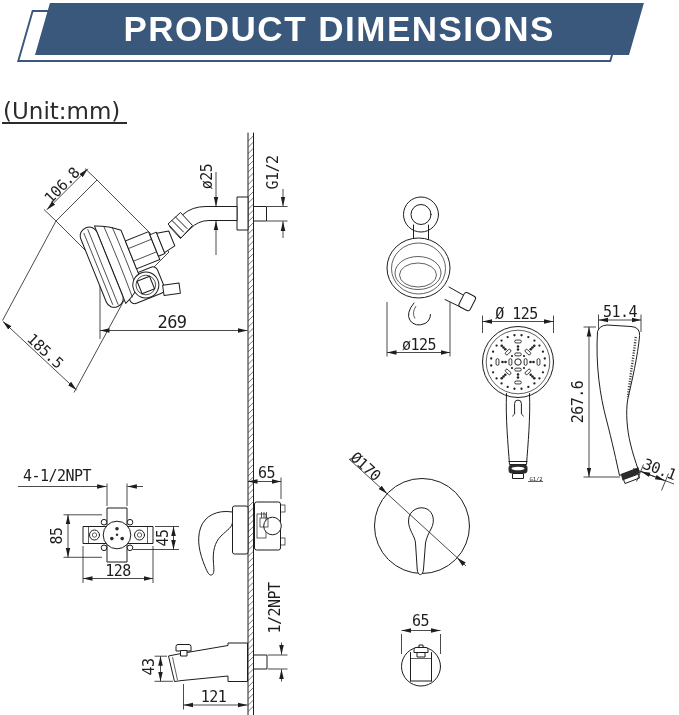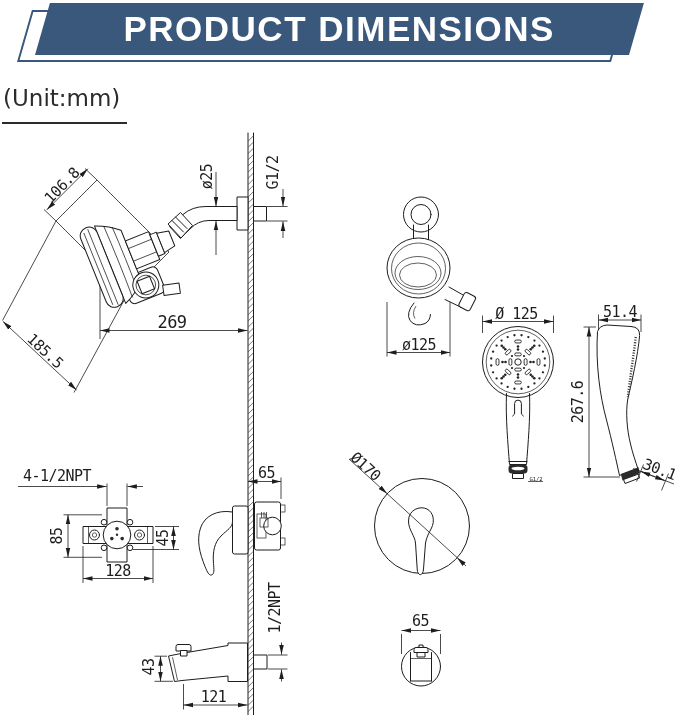--- a/index.html
+++ b/index.html
@@ -8,21 +8,21 @@
   
   .banner-outline{position:absolute;left:17px;top:10px;width:594px;height:52px;
      background:#fff;border:2px solid #3a577c;box-sizing:border-box;
      transform:skewX(-16deg);transform-origin:0 100%;}
   .banner{position:absolute;left:35px;top:3px;width:594px;height:52px;
      background:#3a577c;transform:skewX(-16deg);transform-origin:0 100%;
      display:flex;align-items:center;justify-content:center;}
   .banner span{transform:skewX(16deg);color:#fff;font-weight:bold;font-size:35px;
      letter-spacing:1.5px;white-space:nowrap;}
   
-  .unit-note{position:absolute;left:3px;top:85px;font-size:23px;color:#2b2b2b;
+  .unit-note{position:absolute;left:3px;top:98px;font-size:23px;color:#2b2b2b;
      font-family:"DejaVu Sans",sans-serif;}
   .unit-underline{position:absolute;left:2px;top:122px;width:125px;height:2px;background:#2b2b2b;}
   
   svg{position:absolute;left:0;top:0;}
   .ln{stroke:#1d1d1d;stroke-width:1;fill:none;stroke-linecap:round;stroke-linejoin:round;}
   .lnf{stroke:#1d1d1d;stroke-width:1;fill:#fff;stroke-linejoin:round;}
   .dm{stroke:#1d1d1d;stroke-width:.8;fill:none;}
   .thin{stroke:#1d1d1d;stroke-width:.7;fill:none;}
   text.dim{font-family:"DejaVu Sans Mono",monospace;font-size:15px;fill:#1d1d1d;
      text-anchor:middle;dominant-baseline:central;letter-spacing:-0.5px;}

